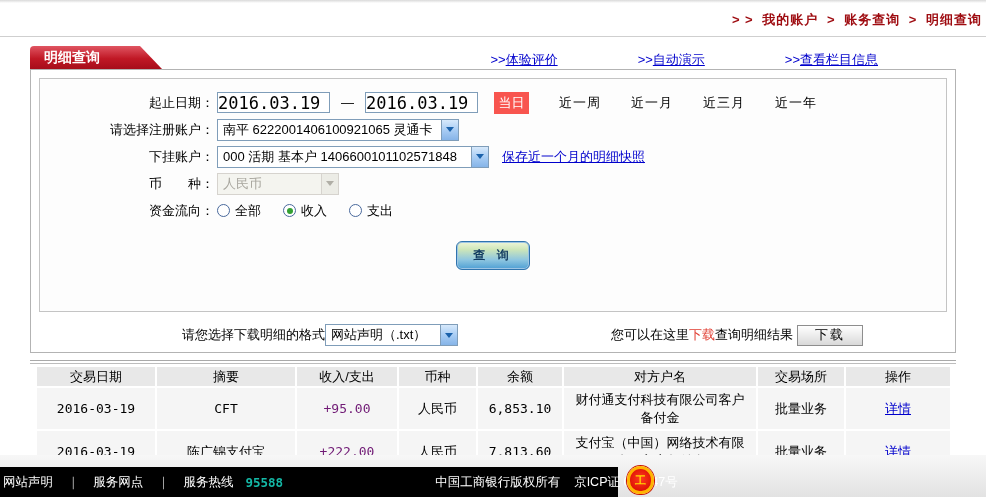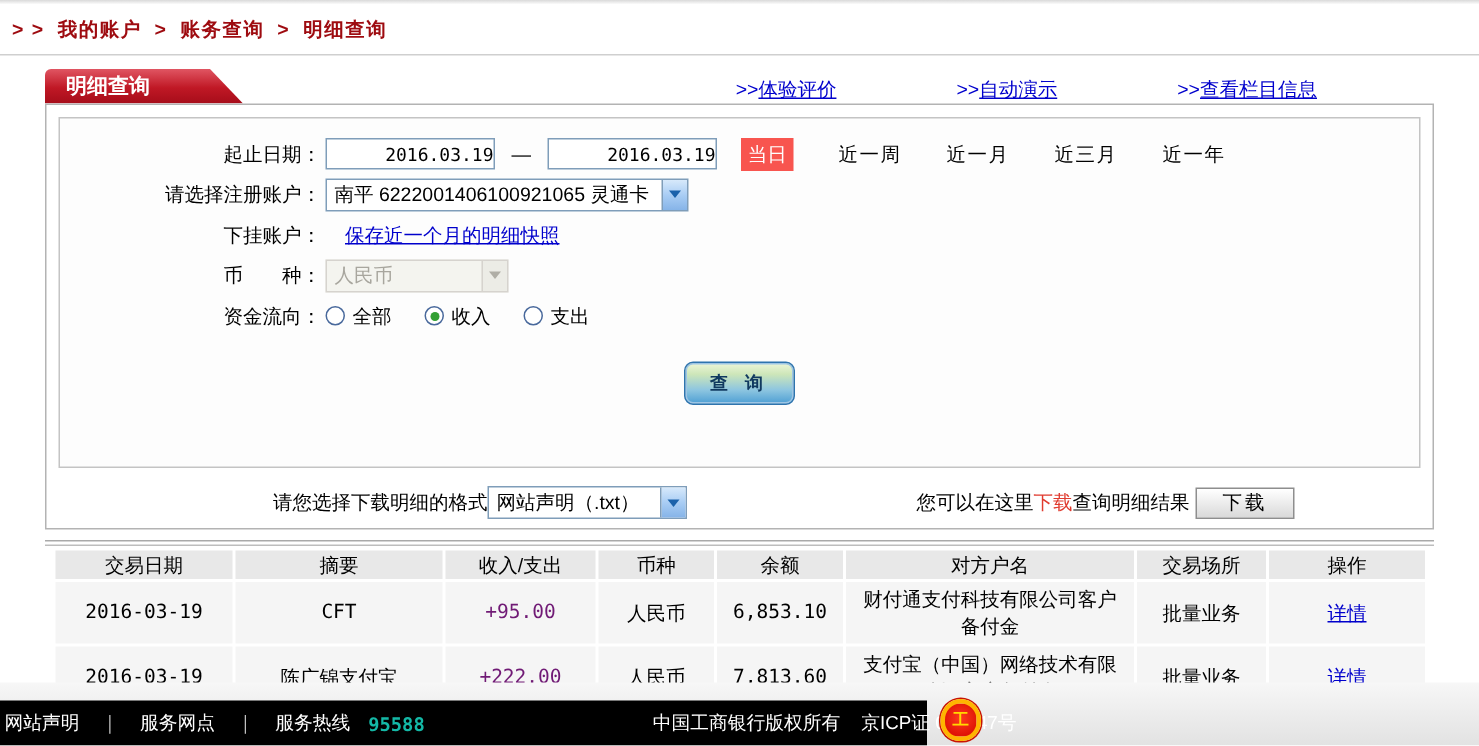--- a/index.html
+++ b/index.html
@@ -4,21 +4,21 @@
 <style>
   * { margin:0; padding:0; box-sizing:border-box; }
   html,body { width:986px; height:497px; }
   body {
     position:relative; overflow:hidden; background:#fff;
     font-family:"Liberation Sans","DejaVu Sans",sans-serif;
     font-size:13px; color:#000;
   }
   .topstrip { height:3px; background:linear-gradient(180deg,#d9d9d9,#ffffff); }
   
-  .breadcrumb { padding:8px 0 7px 8px; color:#9e0b10; font-weight:bold; letter-spacing:1px; }
+  .breadcrumb { padding:8px 0 7px 8px; color:#9e0b10; font-weight:bold; letter-spacing:1px;text-align:right; }
   .breadcrumb span { margin-right:4px; }
   .crumb { cursor:pointer; }
   .top-sep { border-top:1px solid #cfcfcf; }
   
   .tab-row { margin:9px 30px 0 30px; display:flex; align-items:flex-end; height:23px; }
   .tab {
     width:132px; height:23px; line-height:23px; padding-left:14px;
     color:#fff; font-weight:bold; font-size:14px;
     background:linear-gradient(180deg,#e05562 0%,#c01825 55%,#a60d1a 100%);
     clip-path:polygon(0 0,calc(100% - 22px) 0,100% 100%,0 100%);
@@ -28,21 +28,21 @@
   .tab-link { color:#0000cc; margin-left:80px; white-space:nowrap; cursor:pointer; }
   .tab-link .lbl { text-decoration:underline; }
   
   .panel { margin:0 30px; border:1px solid #b3b3b3; background:#fff; }
   .form-box { margin:8px; border:1px solid #c4c4c4; background:#fdfdfd; padding-top:10px; height:234px; }
   .frow { display:flex; align-items:center; height:27px; }
   .flabel { width:174px; text-align:right; white-space:pre; }
   .ctrl { margin-left:3px; display:flex; align-items:center; }
   .txtinput {
     width:113px; height:21px; border:1px solid #7f9db9; background:#fff;
-    text-align:right; font-size:12px; font-family:"DejaVu Sans Mono",monospace; color:#000;
+    text-align:left; font-size:17px; font-family:"DejaVu Sans Mono",monospace; color:#000;
   }
   .dash { margin:0 11px; }
   .btn-today {
     margin-left:16px; width:35px; height:22px; line-height:22px; text-align:center;
     background:#f8554f; color:#fff; cursor:pointer;
   }
   .qrange { margin-left:30px; cursor:pointer; letter-spacing:1px; }
   
   .sel {
     height:22px; border:1px solid #7f9db9; background:#fff;
@@ -165,20 +165,26 @@
             <span class="sel-arrow">
                 <i></i>
               </span>
           </div>
         </div>
       </div>
 
       <div class="frow">
         <div class="flabel">下挂账户：</div>
         <div class="ctrl">
+          <div class="sel w-sub">
+            <span class="sel-text">000 活期 基本户 1406600101102571848</span>
+            <span class="sel-arrow">
+                <i></i>
+              </span>
+          </div>
           <span class="snap-link">保存近一个月的明细快照</span>
         </div>
       </div>
 
       <div class="frow">
         <div class="flabel">币　　种：</div>
         <div class="ctrl">
           <div class="sel disabled w-cur">
             <span class="sel-text">人民币</span>
             <span class="sel-arrow">

